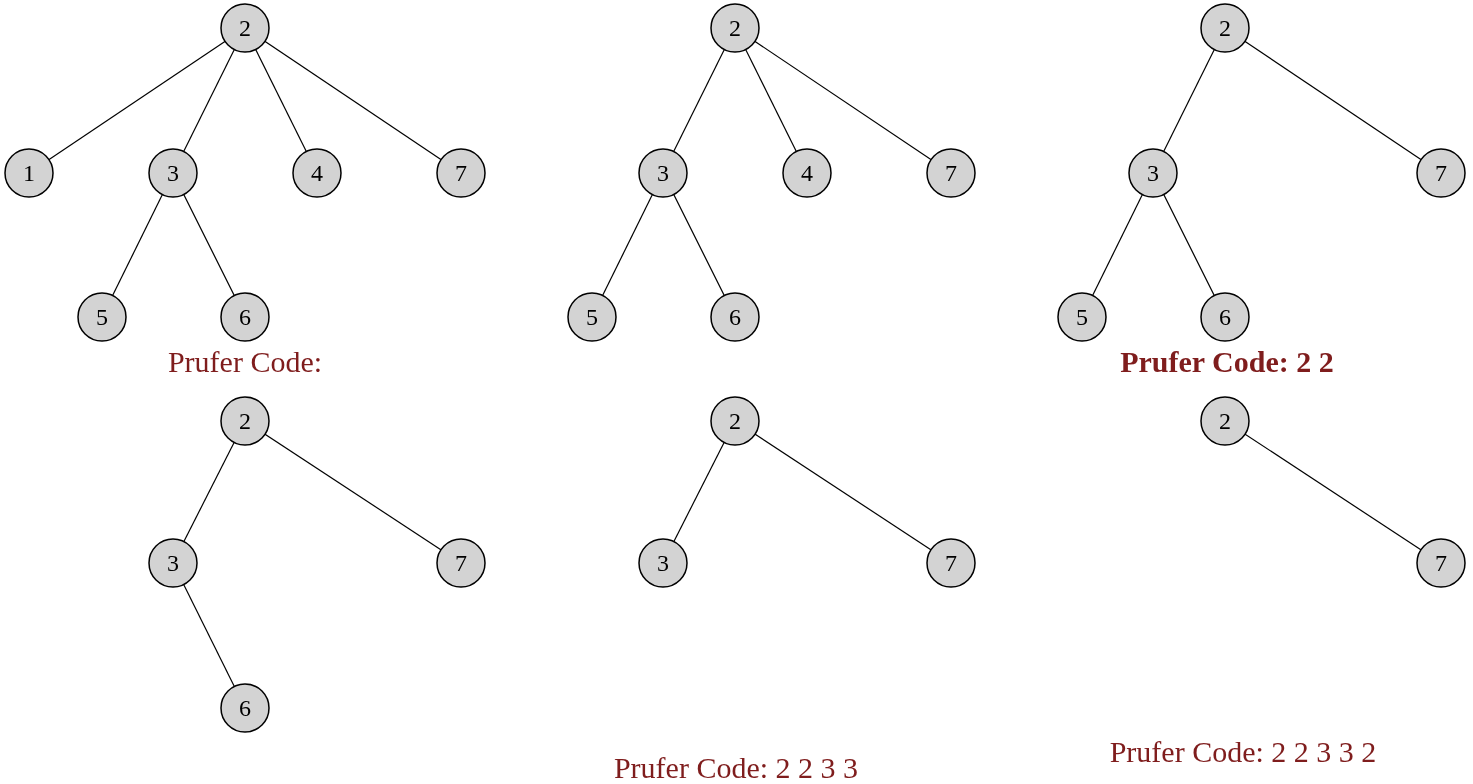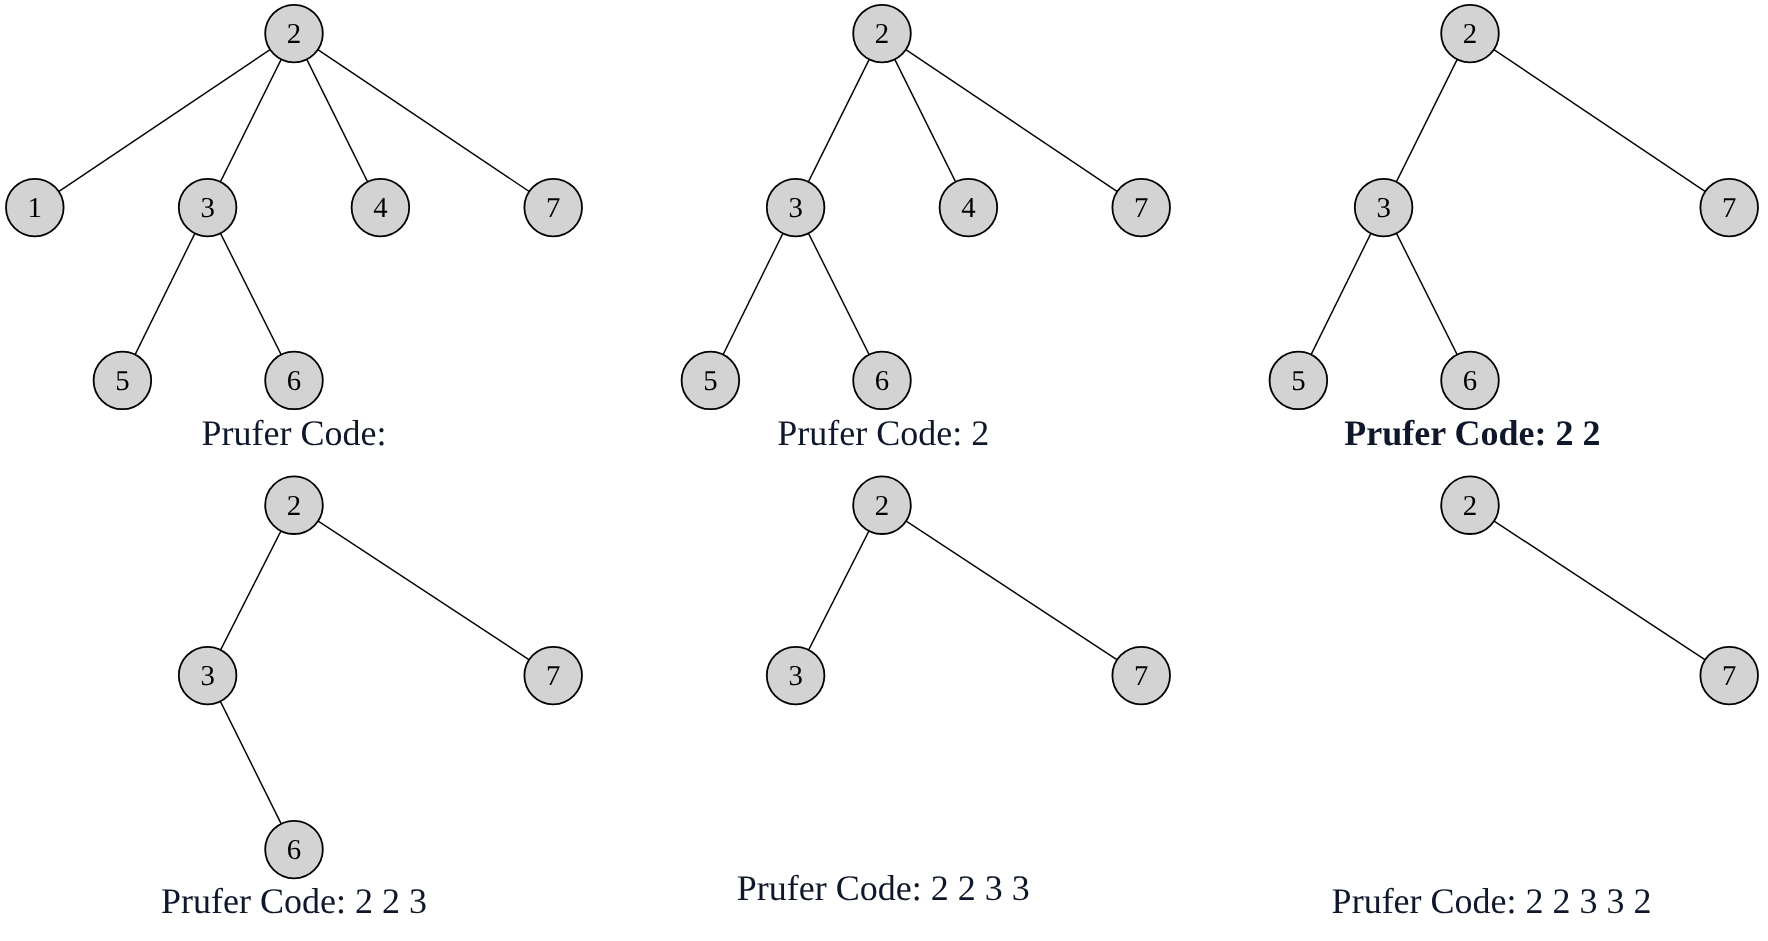--- a/index.html
+++ b/index.html
@@ -19,21 +19,21 @@
     position: absolute;
     left: 0;
     top: 0;
   }
   .caption {
     position: absolute;
     transform: translateX(-50%);
     font-family: "Liberation Serif", "DejaVu Serif", serif;
     font-size: 30px;
     line-height: 1;
-    color: #0f172a;
+    color: #7f1d1d;
     white-space: nowrap;
   }
 </style>
 </head>
 <body>
 
 <div class="canvas">
   <svg width="1473" height="784" viewBox="0 0 1473 784" xmlns="http://www.w3.org/2000/svg">
       <g>
         <line x1="245" y1="28" x2="29" y2="173" stroke="#000000" stroke-width="1.2"></line>
@@ -118,18 +118,16 @@
       <g>
         <line x1="1225" y1="421" x2="1441" y2="563" stroke="#000000" stroke-width="1.2"></line>
         <circle cx="1225" cy="421" r="24" fill="#d3d3d3" stroke="#000000" stroke-width="1.5"></circle>
         <text x="1225" y="429" text-anchor="middle" font-family="&quot;Liberation Serif&quot;, &quot;DejaVu Serif&quot;, serif" font-size="24px" fill="#000000">2</text>
         <circle cx="1441" cy="563" r="24" fill="#d3d3d3" stroke="#000000" stroke-width="1.5"></circle>
         <text x="1441" y="571" text-anchor="middle" font-family="&quot;Liberation Serif&quot;, &quot;DejaVu Serif&quot;, serif" font-size="24px" fill="#000000">7</text>
       </g>
     </svg>
 
   <div class="caption" style="left:245px; top:347px;">Prufer Code:</div>
-  <div class="caption" style="left:736px; top:347px;">Prufer Code: 2</div>
   <div class="caption" style="left:1227px; top:347px;font-weight:bold;">Prufer Code: 2 2</div>
-  <div class="caption" style="left:245px; top:737px;">Prufer Code: 2 2 3</div>
-  <div class="caption" style="left:736px; top:726px;">Prufer Code: 2 2 3 3</div>
+  <div class="caption" style="left:736px; top:753px;">Prufer Code: 2 2 3 3</div>
   <div class="caption" style="left:1227px; top:737px;margin-left:16px;">Prufer Code: 2 2 3 3 2</div>
 </div>
 
 </body></html>

